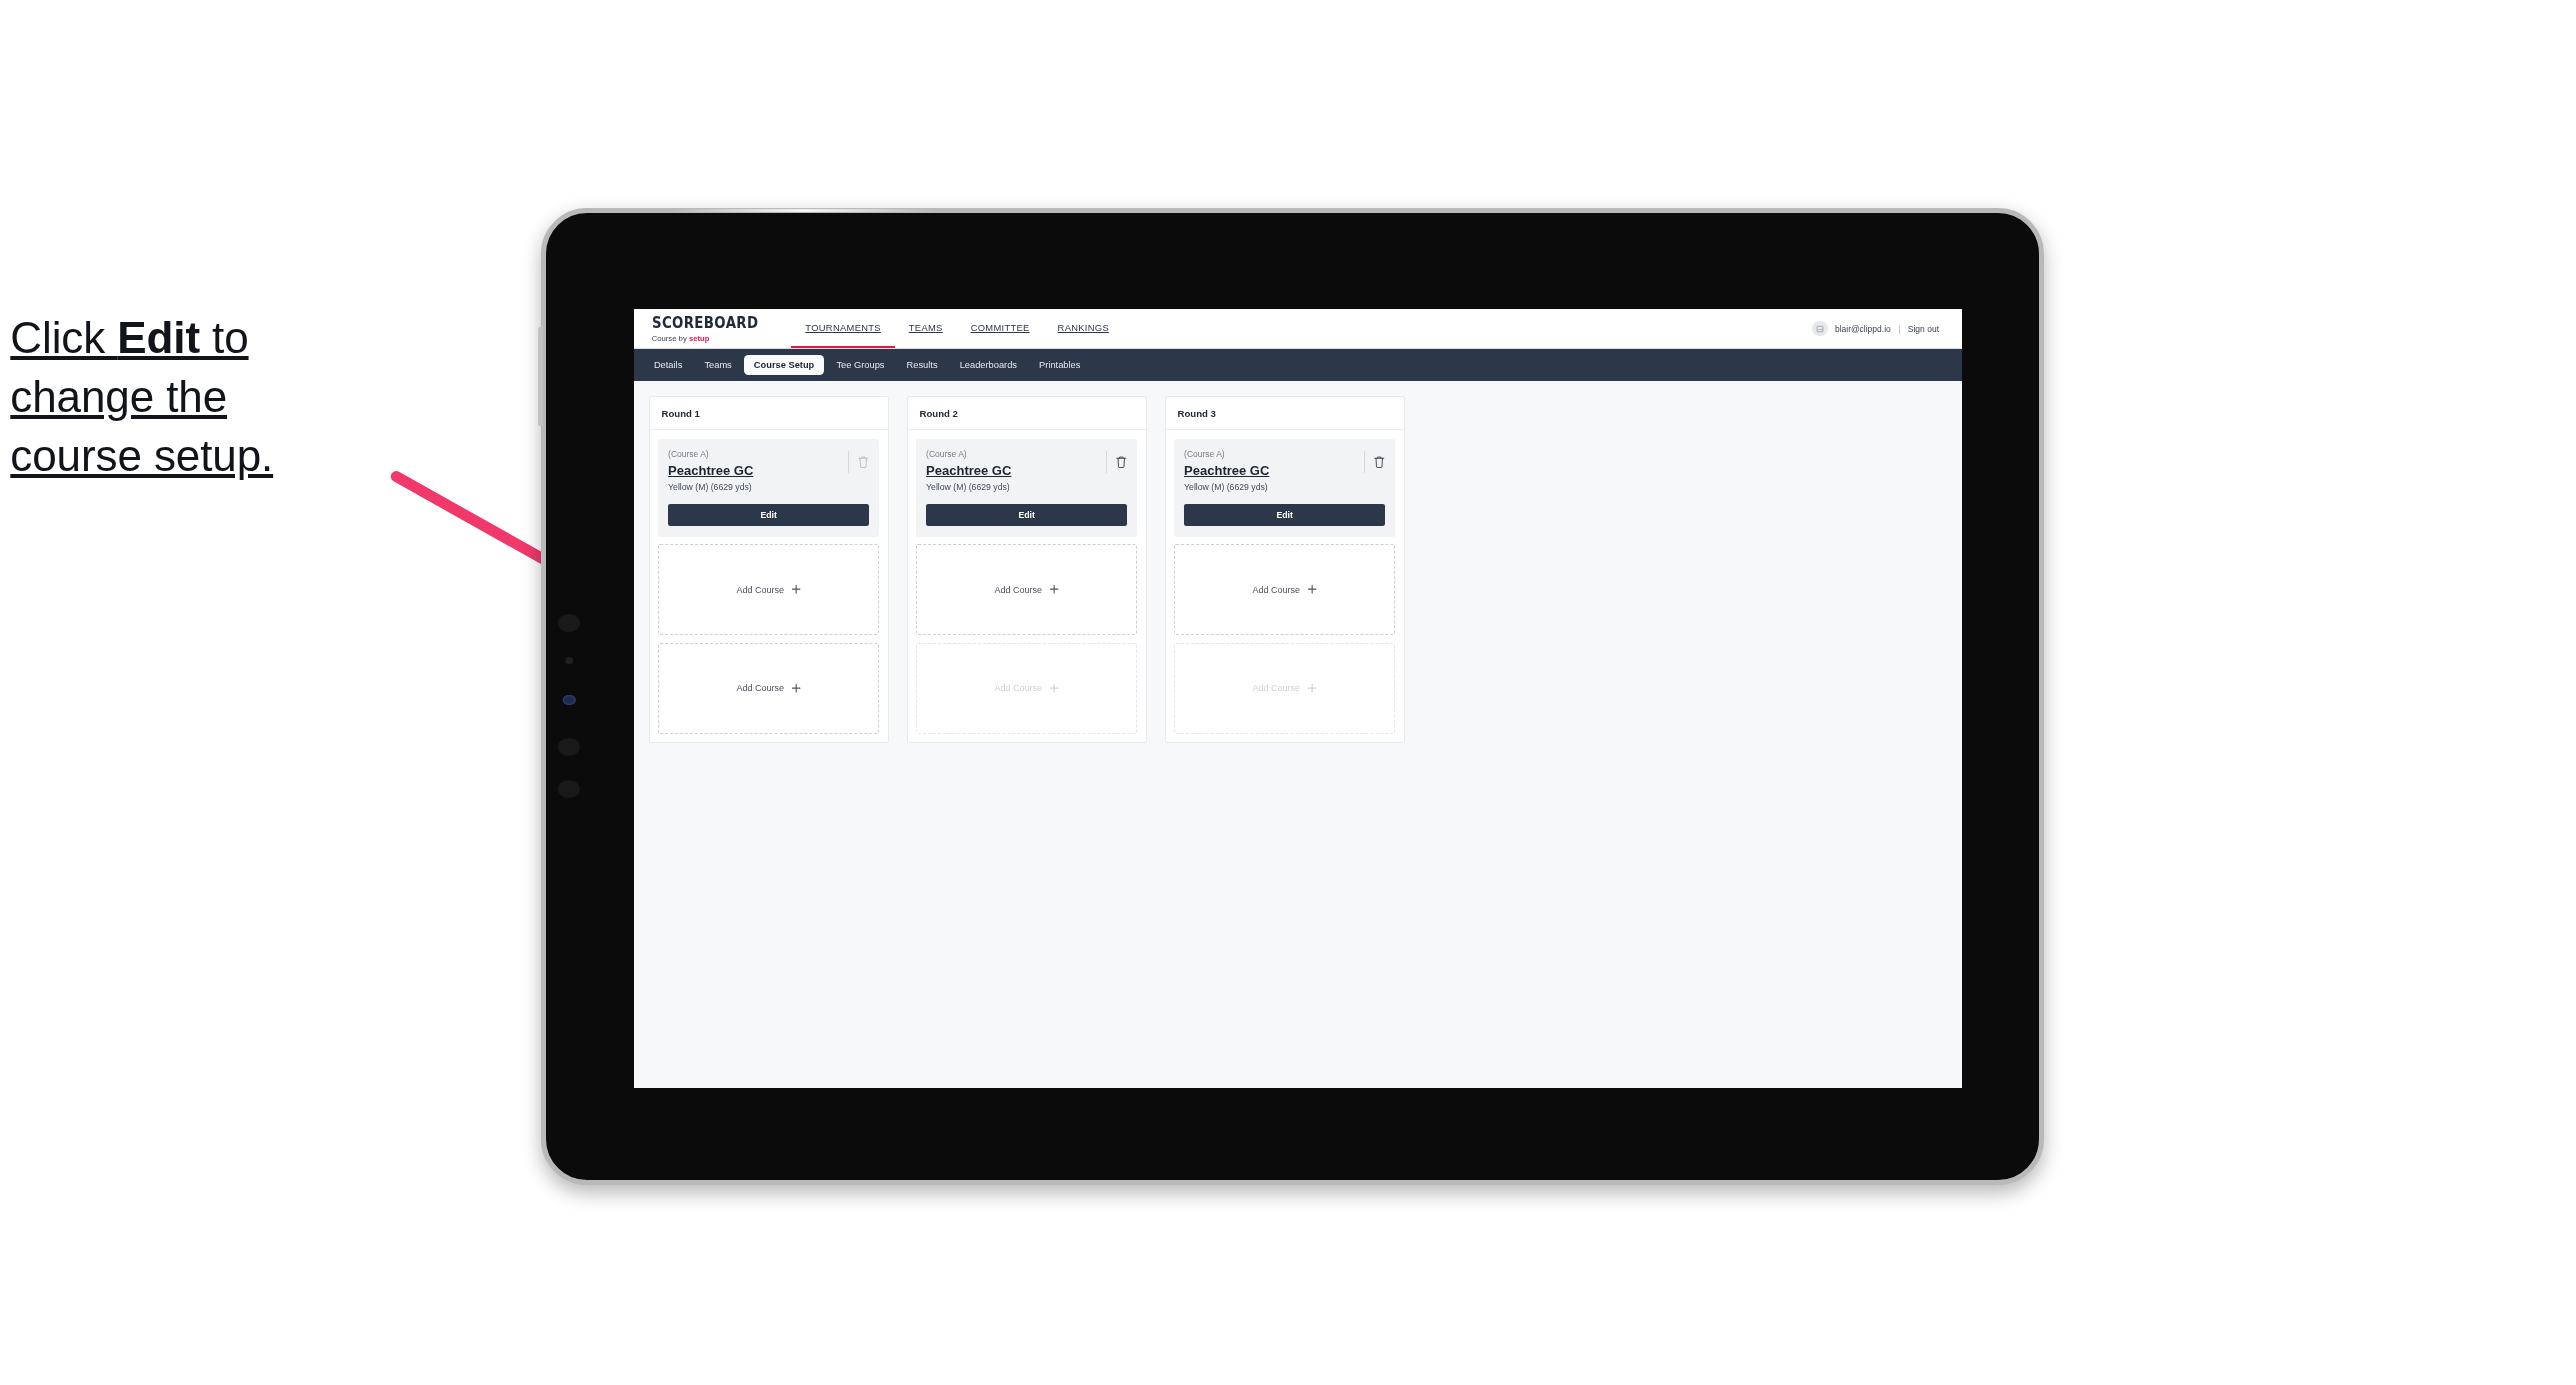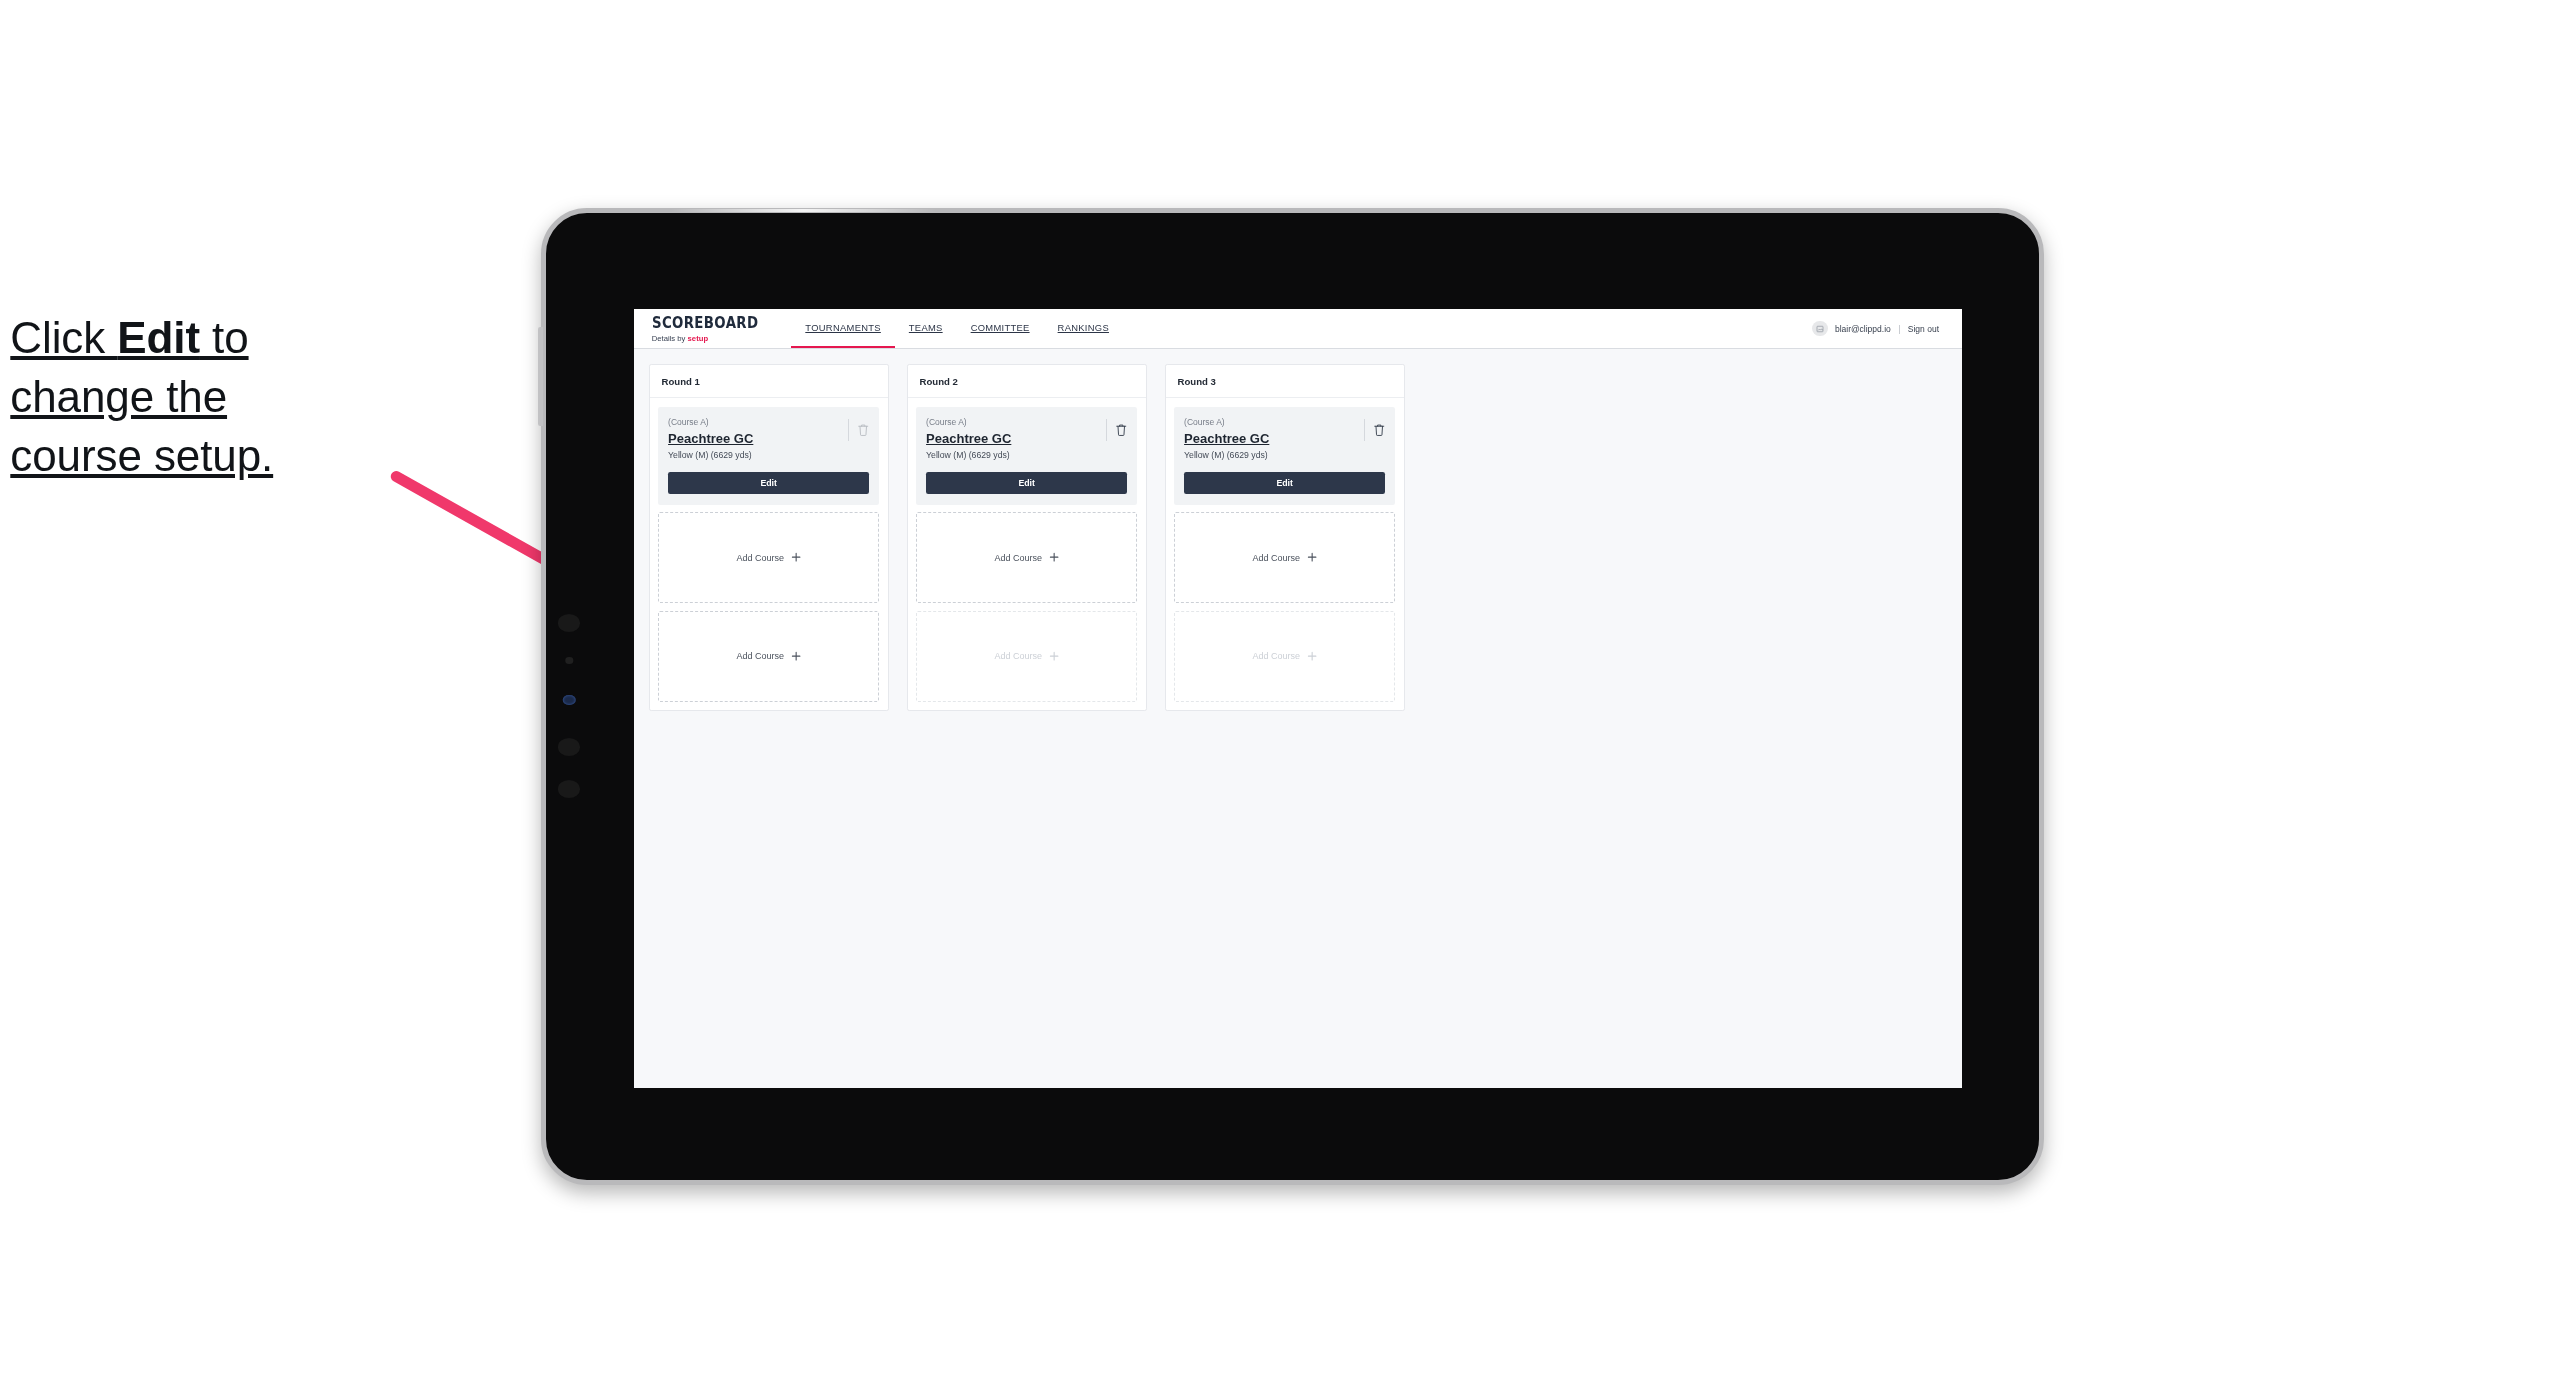--- a/index.html
+++ b/index.html
@@ -176,21 +176,21 @@
       <i class="dot-d"></i>
       <i class="dot-e"></i>
     </div>
 
     <div class="viewport">
 
       <div class="topnav">
         <div class="brand">
           <div class="brand-main">SCOREBOARD</div>
           <div class="brand-sub">
-            <span>Details by </span><span class="pink">setup</span>
+            <span>Course by </span><span class="pink">setup</span>
           </div>
         </div>
         <div class="nav-items" id="nav-items">
             <div class="nav-item active">
               <span>TOURNAMENTS</span>
             </div>
             <div class="nav-item">
               <span>TEAMS</span>
             </div>
             <div class="nav-item">
@@ -207,20 +207,29 @@
                 <path d="M4 11l3-3 2.2 2.2L11.4 8 14 10.6"></path>
             </svg>
           </div>
           <span>blair@clippd.io</span>
           <span class="sep">|</span>
           <span class="signout">Sign out</span>
         </div>
       </div>
 
 
+      <div class="tabstrip" id="tabstrip">
+          <div class="tab">Details</div>
+          <div class="tab">Teams</div>
+          <div class="tab active">Course Setup</div>
+          <div class="tab">Tee Groups</div>
+          <div class="tab">Results</div>
+          <div class="tab">Leaderboards</div>
+          <div class="tab">Printables</div>
+        </div>
 
       <div class="content">
         <div class="rounds" id="rounds">
             <div class="round-col">
               <div class="round-head">Round 1</div>
               <div class="round-body">
                 <div class="course-card"><div class="course-top">
                     <div class="course-meta">
                       <div class="c-sub">(Course A)</div>
                       <div class="c-name">Peachtree GC</div>

